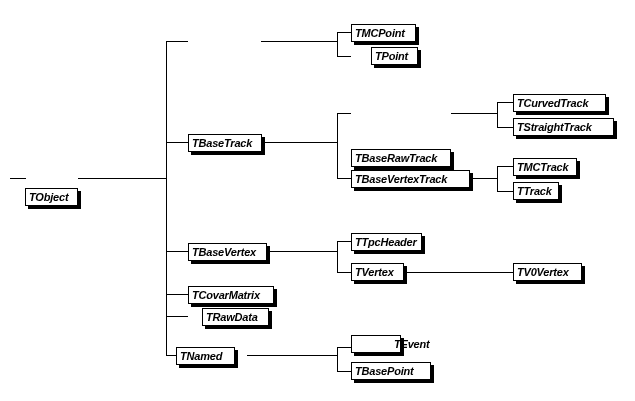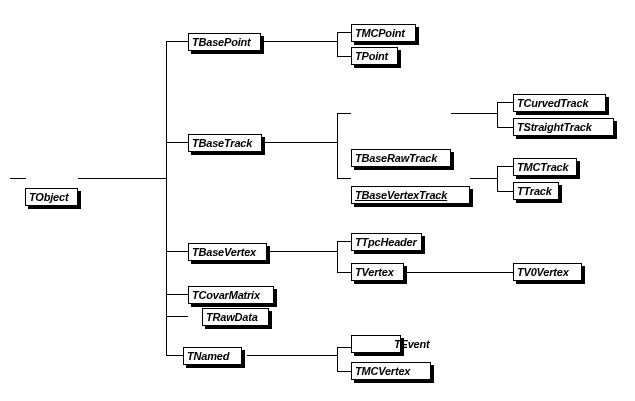--- a/index.html
+++ b/index.html
@@ -88,49 +88,46 @@
 
   <div class="edge edge-h" style="left:247px; top:355px; width:91px;"></div>
   <div class="edge edge-v" style="left:337px; top:347px; height:24px;"></div>
   <div class="edge edge-h" style="left:337px; top:347px; width:14px;"></div>
   <div class="edge edge-h" style="left:337px; top:371px; width:14px;"></div>
 
   <div class="node" style="left:25px;  top:170px; width:53px;  height:18px;margin-top:18px;">
     <span>TObject</span>
   </div>
 
-  <div class="node" style="left:188px; top:33px;  width:73px;  height:18px;">
-    <span>TBasePoint</span>
-  </div>
 
   <div class="node" style="left:351px; top:24px;  width:65px;  height:18px;">
     <span>TMCPoint</span>
   </div>
 
-  <div class="node" style="left:351px; top:47px;  width:47px;  height:18px;">
+  <div class="node" style="left:371px; top:47px;  width:47px;  height:18px;">
     <span>TPoint</span>
   </div>
 
   <div class="node" style="left:188px; top:134px; width:74px;  height:18px;">
     <span>TBaseTrack</span>
   </div>
 
   <div class="node" style="left:351px; top:105px; width:100px; height:18px;margin-top:44px;">
     <span>TBaseRawTrack</span>
   </div>
 
   <div class="node" style="left:513px; top:94px;  width:93px;  height:18px;">
     <span>TCurvedTrack</span>
   </div>
 
   <div class="node" style="left:513px; top:118px; width:101px; height:18px;">
     <span>TStraightTrack</span>
   </div>
 
-  <div class="node" style="left:351px; top:186px; width:119px; height:18px;text-decoration:underline;">
+  <div class="node" style="left:351px; top:170px; width:119px; height:18px;">
     <span>TBaseVertexTrack</span>
   </div>
 
   <div class="node" style="left:513px; top:158px; width:64px;  height:18px;">
     <span>TMCTrack</span>
   </div>
 
   <div class="node" style="left:513px; top:182px; width:46px;  height:18px;">
     <span>TTrack</span>
   </div>
@@ -152,25 +149,25 @@
   </div>
 
   <div class="node" style="left:188px; top:286px; width:86px;  height:18px;">
     <span>TCovarMatrix</span>
   </div>
 
   <div class="node" style="left:202px; top:308px; width:67px;  height:18px;">
     <span>TRawData</span>
   </div>
 
-  <div class="node" style="left:183px; top:347px; width:59px;  height:18px;">
+  <div class="node" style="left:176px; top:347px; width:59px;  height:18px;">
     <span>TNamed</span>
   </div>
 
   <div class="node" style="left:351px; top:335px; width:50px;  height:18px;padding-left:42px;">
     <span>TEvent</span>
   </div>
 
   <div class="node" style="left:351px; top:362px; width:80px;  height:18px;">
-    <span>TMCVertex</span>
+    <span>TBasePoint</span>
   </div>
 
 </div>
 
 </body></html>

